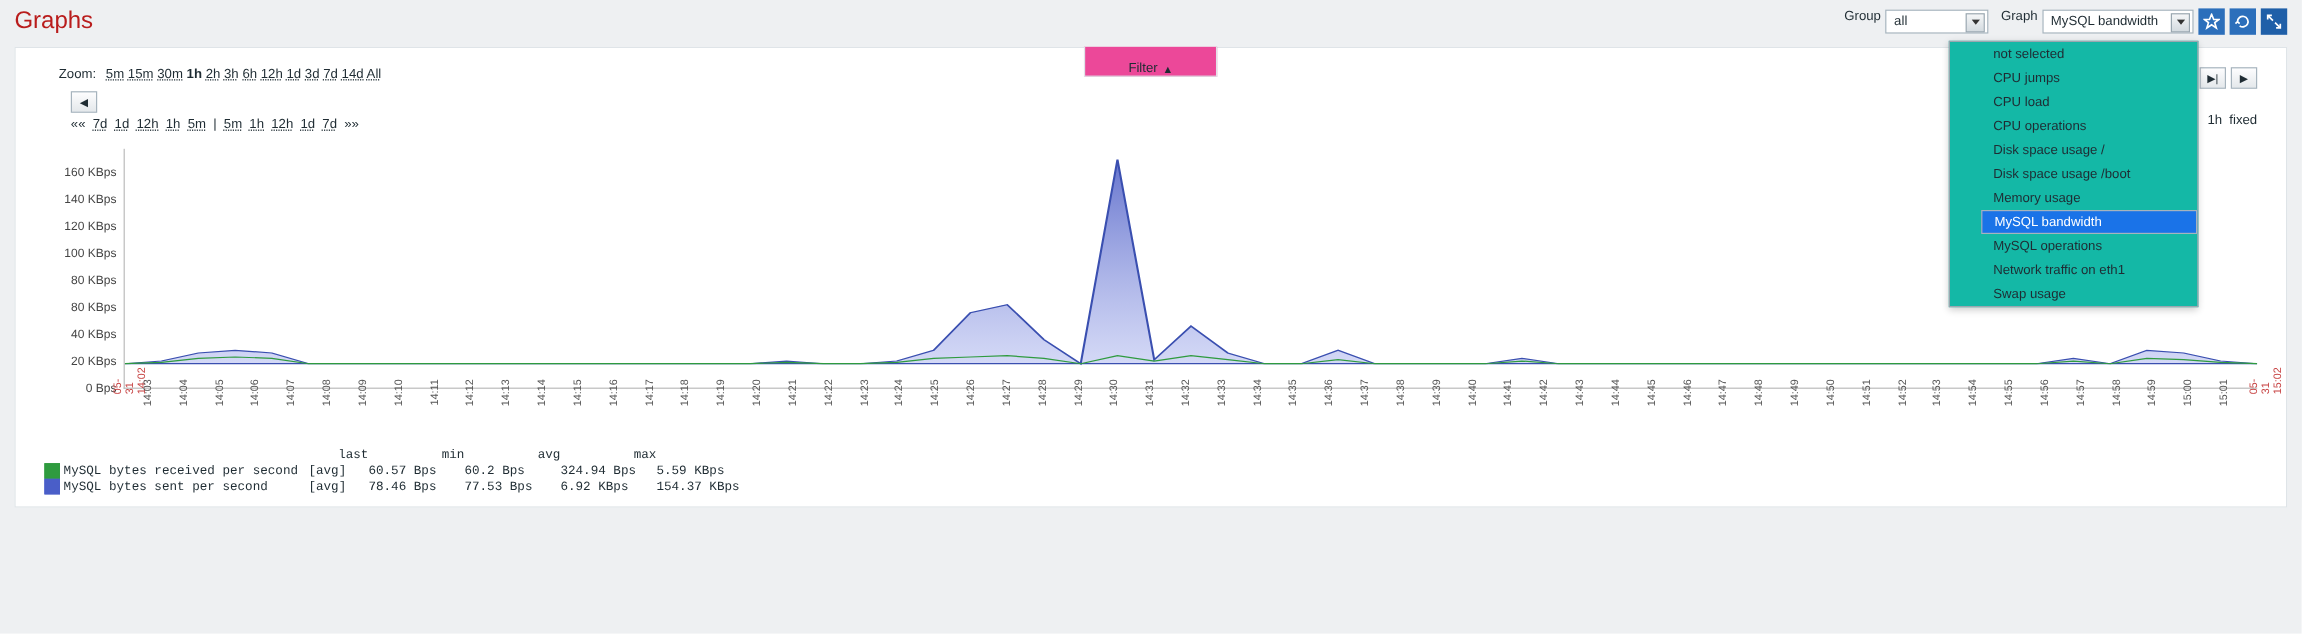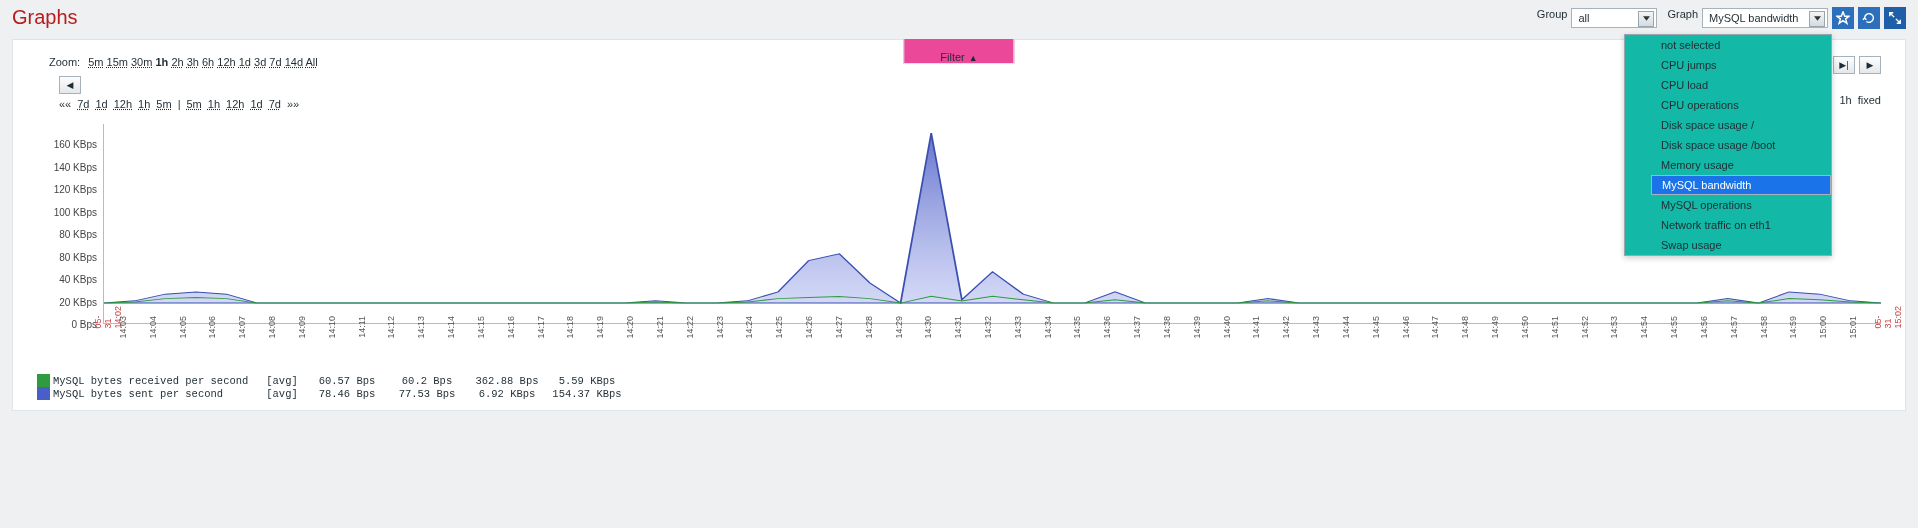--- a/index.html
+++ b/index.html
@@ -37,21 +37,21 @@
   .side-date{position:absolute;writing-mode:vertical-rl;font-size:9px;color:#c74343;}
   .side-date.left{left:56px;top:182px;transform:rotate(180deg);}
   .side-date.right{right:-22px;top:182px;transform:rotate(180deg);}
   .xticks{position:absolute;left:66px;right:0;top:192px;height:40px;}
   .xtick{position:absolute;font-size:9px;color:#555;transform:rotate(-90deg) translateX(-100%);transform-origin:0 0;white-space:nowrap;}
   .legend{padding:2px 24px 10px 24px;font-size:10.5px;font-family:"Courier New",monospace;}
   .legend-head{display:grid;grid-template-columns:220px 50px 80px 80px 80px 80px;}
   .legend-head div{text-align:right;}
   .legend-row{display:grid;grid-template-columns:16px 204px 50px 80px 80px 80px 80px;align-items:center;}
   .legend-row .sw{width:11px;height:11px;border:1px solid #3a5;}
-  .legend-row div.val{text-align:center;}
+  .legend-row div.val{text-align:left;}
   .dropdown{position:absolute;z-index:50;right:86px;top:34px;width:180px;background:#14b8a6;border:1px solid #9aa7b0;box-shadow:0 2px 6px rgba(0,0,0,0.2);padding-left:26px;}
   .dropdown .opt{padding:4px 10px;cursor:pointer;font-size:11px;}
   .dropdown .opt.sel{background:#1a73e8;color:#fff;}
   svg.area path.sent{fill:url(#gradBlue);stroke:#3a4fb0;stroke-width:1;}
   svg.area path.recv{fill:none;stroke:#2f9b3f;stroke-width:1;}
 </style>
 </head>
 <body>
 
 <div class="page">
@@ -226,28 +226,36 @@
             <div class="xtick" style="left: 1685.42px;">14:59</div>
             <div class="xtick" style="left: 1715.25px;">15:00</div>
             <div class="xtick" style="left: 1745.08px;">15:01</div>
           </div>
       </div>
     </div>
 
     <div style="height:42px"></div>
 
     <div class="legend">
+      <div class="legend-head" id="lhead" style="grid-template-columns: 16px 204px 50px 80px 80px 80px 80px;">
+          <div></div>
+          <div></div>
+          <div>last</div>
+          <div>min</div>
+          <div>avg</div>
+          <div>max</div>
+        </div>
       <div id="lrows">
           <div class="legend-row">
             <div class="sw" style="background:#2f9b3f;border-color:#2f9b3f"></div>
             <div>MySQL bytes received per second</div>
             <div class="val">[avg]</div>
             <div class="val">60.57 Bps</div>
             <div class="val">60.2 Bps</div>
-            <div class="val">362.88 Bps</div>
+            <div class="val">324.94 Bps</div>
             <div class="val">5.59 KBps</div>
           </div>
           <div class="legend-row">
             <div class="sw" style="background:#4a5ec8;border-color:#4a5ec8"></div>
             <div>MySQL bytes sent per second</div>
             <div class="val">[avg]</div>
             <div class="val">78.46 Bps</div>
             <div class="val">77.53 Bps</div>
             <div class="val">6.92 KBps</div>
             <div class="val">154.37 KBps</div>

